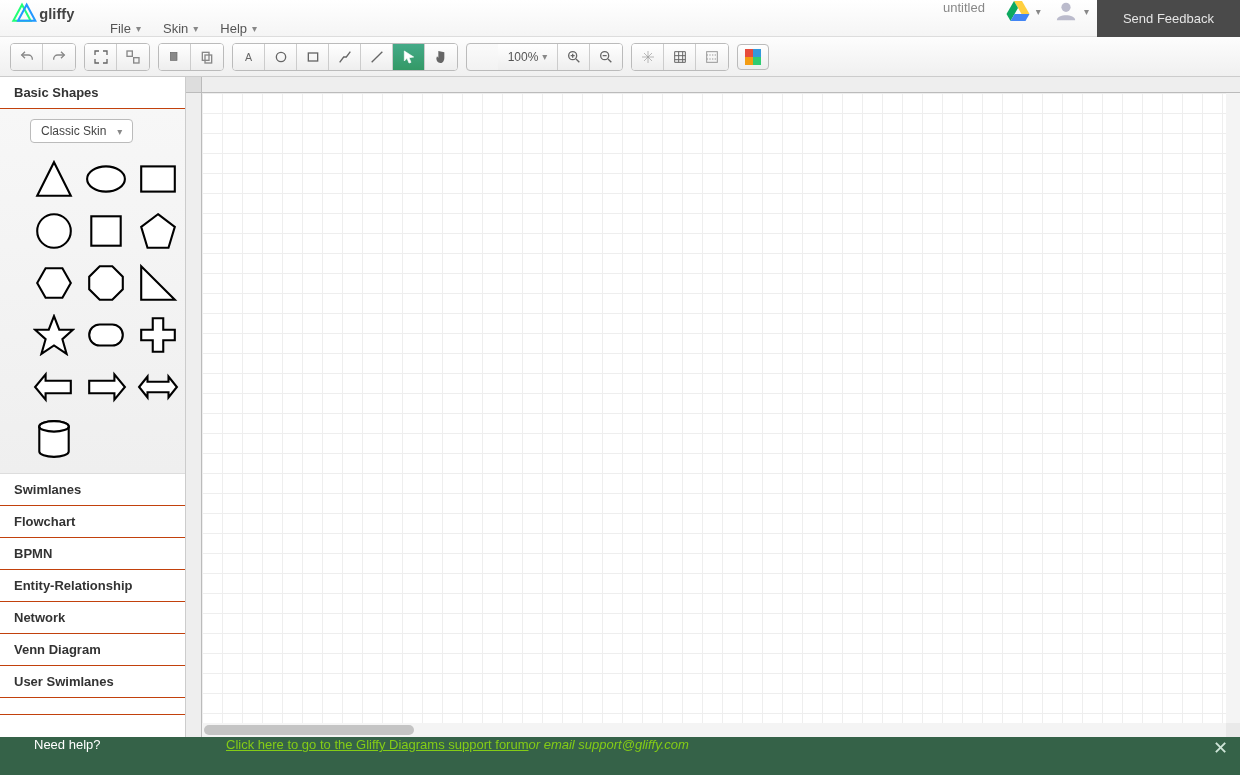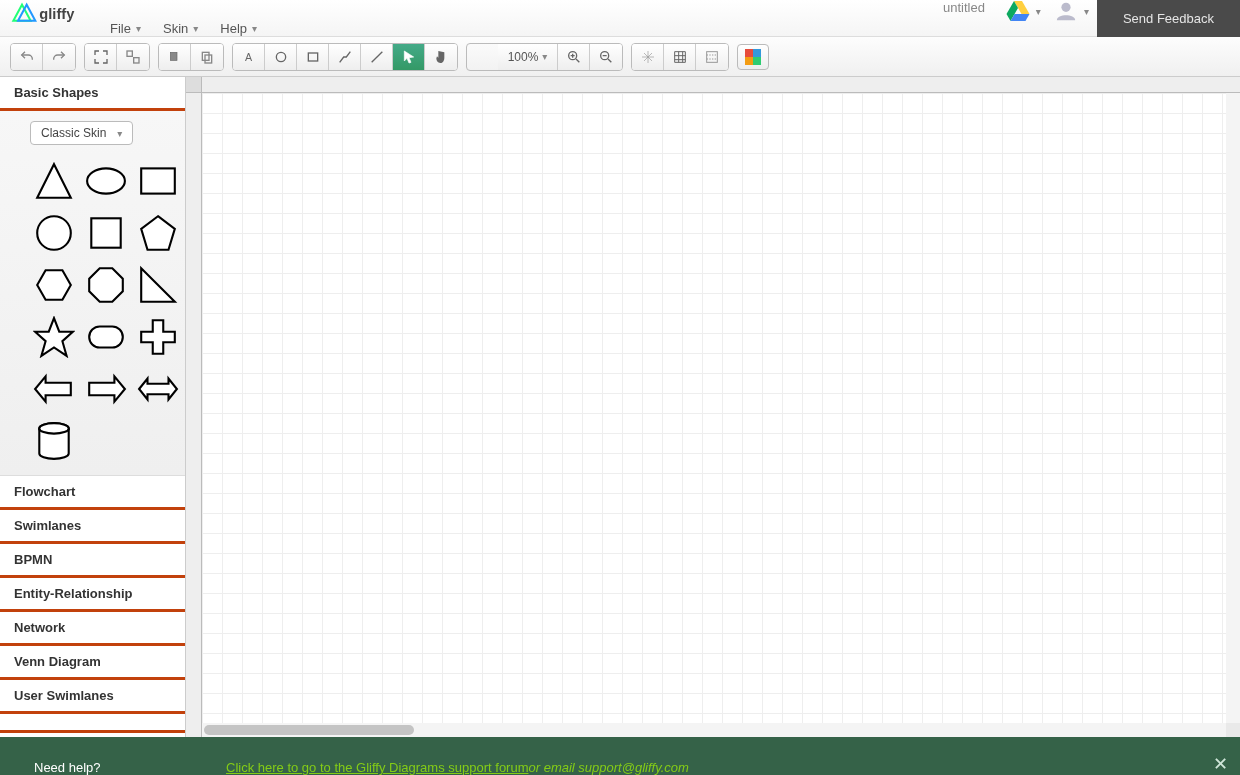--- a/index.html
+++ b/index.html
@@ -33,21 +33,21 @@
 .colorbtn { width:32px; height:26px; border:1px solid #bbb; border-radius:4px; display:flex; align-items:center; justify-content:center; background:linear-gradient(#fff,#eee); cursor:pointer; }
 .colorbtn .swatch { display:grid; grid-template-columns:repeat(2,8px); grid-template-rows:repeat(2,8px); gap:0; }
 .colorbtn .sq { width:8px; height:8px; }
 
 
 .main { display: flex; height: calc(775px - 37px - 40px - 38px); }
 
 
 .sidebar { width: 186px; border-right: 1px solid #ccc; background: #fff; display:flex; flex-direction:column; overflow-y:auto; }
 .sidebar::-webkit-scrollbar { width:0; }
-.panel-header { padding: 8px 14px; font-weight: bold; color: #333; border-bottom: 3px solid #c2410c; cursor:pointer; }
+.panel-header { padding: 8px 14px; font-weight: bold; color: #333; border-bottom: 1px solid #c2410c; cursor:pointer; }
 .panel-header.open { background:#fff; }
 .panel-body { background: linear-gradient(#f7f7f7,#efefef); border-bottom:1px solid #ddd; padding: 10px 30px; }
 .skin-select { background:#fff; border:1px solid #bbb; border-radius:4px; padding:4px 10px; display:inline-flex; align-items:center; gap:6px; font-size:12px; color:#444; cursor:pointer; margin-bottom:12px; }
 .shape-grid { display:grid; grid-template-columns: repeat(3, 48px); gap:4px; }
 .shape { width:48px; height:48px; display:flex; align-items:center; justify-content:center; cursor:grab; }
 .shape svg { width:42px; height:42px; }
 .shape svg * { fill:#fff; stroke:#000; stroke-width:2; }
 
 
 .canvas-wrap { flex:1; position:relative; background:#e9e9e9; overflow:hidden; }
@@ -60,21 +60,21 @@
     linear-gradient(90deg,#eee 1px, transparent 1px),
     linear-gradient(#ddd 1px, transparent 1px),
     linear-gradient(90deg,#ddd 1px, transparent 1px);
   background-size: 20px 20px,20px 20px,60px 60px,60px 60px;
 }
 .scroll-v { position:absolute; top:16px; right:0; width:14px; bottom:14px; background:#f4f4f4; }
 .scroll-h { position:absolute; left:16px; bottom:0; right:14px; height:14px; background:#f4f4f4; }
 .scroll-thumb-h { position:absolute; left:2px; top:2px; width:210px; height:10px; background:#c4c4c4; border-radius:5px; }
 
 
-.footer { height:38px; display:flex; align-items:flex-end; background:#356248; color:#cfe5d8; padding:0 14px; position:relative; }
+.footer { height:38px; display:flex; align-items:flex-start; background:#356248; color:#cfe5d8; padding:0 14px; position:relative; }
 .footer-left { flex:0 0 186px; margin-left:20px; color:#fff; }
 .footer-link { color:#84cc16; text-decoration:underline; cursor:pointer; margin-left:6px; }
 .footer-plain { color:#84cc16;font-style:italic; }
 .footer-close { position:absolute; right:12px; color:#cfe5d8; font-size:18px; cursor:pointer; }
 .footer::before { content:""; position:absolute; left:0; top:0; bottom:0; width:204px; background:#fff; border-right:1px solid #ccc; z-index:-1; }
 </style>
 </head>
 <body>
 
 <div class="menubar">
@@ -331,22 +331,22 @@
           </div>
         <div class="shape">
             <svg viewBox="0 0 40 40">
               <ellipse cx="20" cy="8" rx="14" ry="5"></ellipse>
               <path d="M6 8 V32 A14 5 0 0 0 34 32 V8" fill="#fff" stroke="#000"></path>
               <ellipse cx="20" cy="8" rx="14" ry="5" fill="#fff"></ellipse>
             </svg>
           </div>
       </div>
     </div>
+    <div class="panel-header"><span>Swimlanes</span></div>
     <div class="panel-header"><span>Flowchart</span></div>
-    <div class="panel-header"><span>Swimlanes</span></div>
     <div class="panel-header"><span>BPMN</span></div>
     <div class="panel-header"><span>Entity-Relationship</span></div>
     <div class="panel-header"><span>Network</span></div>
     <div class="panel-header"><span>Venn Diagram</span></div>
     <div class="panel-header"><span>User Swimlanes</span></div>
     <div class="panel-header"></div>
 
   </div>
 
   <div class="canvas-wrap">

